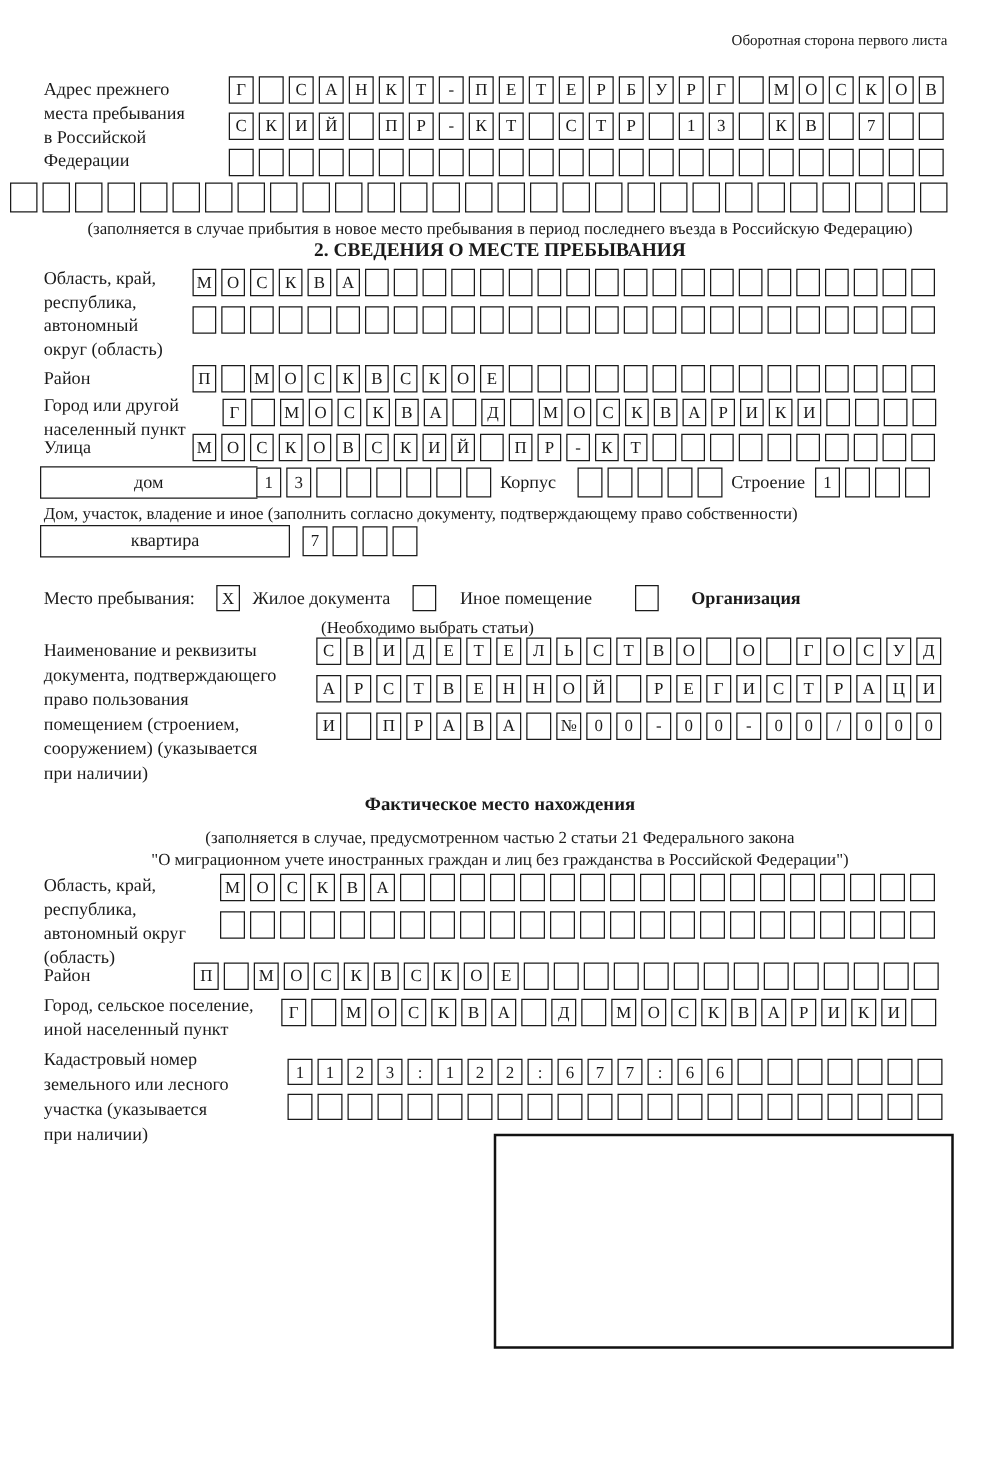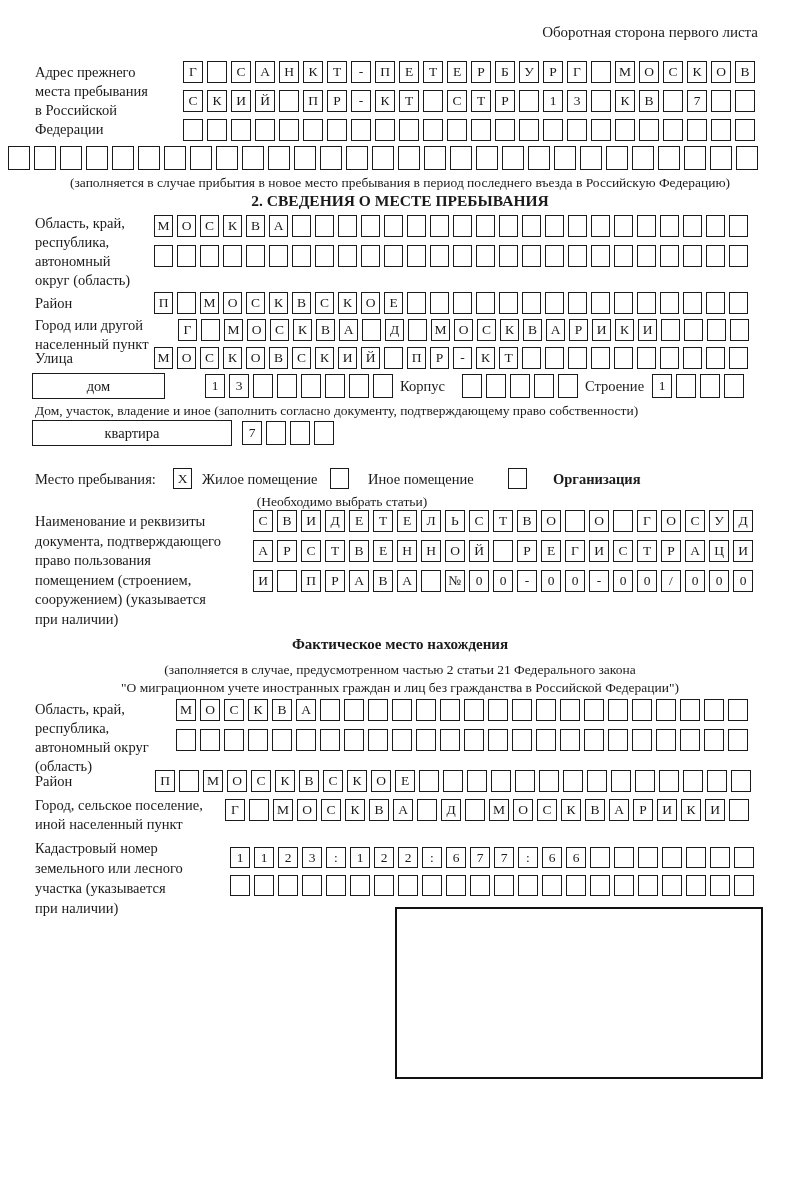--- a/index.html
+++ b/index.html
@@ -27,21 +27,21 @@
     display:flex;align-items:center;justify-content:center;font-size:13.5px;
   }
   .bigbox{box-sizing:border-box;border:2px solid #111;background:#fff;}
   .pre{white-space:pre-line;}
 </style>
 </head>
 <body>
 
 <div class="page">
 
-  <div class="abs cap" style="top:24px;right:42px;font-size:15px;">Оборотная сторона первого листа</div>
+  <div class="abs cap" style="top:24px;right:42px;font-size:12px;">Оборотная сторона первого листа</div>
 
   <div class="abs lbl" style="left:35px;top:63px;">Адрес прежнего
 места пребывания
 в Российской
 Федерации</div>
   <div class="cellrow" style="left: 183px; top: 61px; gap: 4px;">
       <div class="cell" style="width: 20px; height: 22px;">Г</div>
       <div class="cell" style="width: 20px; height: 22px;"></div>
       <div class="cell" style="width: 20px; height: 22px;">С</div>
       <div class="cell" style="width: 20px; height: 22px;">А</div>
@@ -297,21 +297,21 @@
       <div class="cell" style="width: 19px; height: 22px;"></div>
       <div class="cell" style="width: 19px; height: 22px;"></div>
       <div class="cell" style="width: 19px; height: 22px;"></div>
       <div class="cell" style="width: 19px; height: 22px;"></div>
       <div class="cell" style="width: 19px; height: 22px;"></div>
       <div class="cell" style="width: 19px; height: 22px;"></div>
       <div class="cell" style="width: 19px; height: 22px;"></div>
       <div class="cell" style="width: 19px; height: 22px;"></div>
     </div>
 
-  <div class="widebox abs" style="left:32px;top:373px;width:133px;height:26px;">дом</div>
+  <div class="widebox abs" style="left:32px;top:373px;width:174px;height:26px;">дом</div>
   <div class="cellrow" style="left: 205px; top: 374px; gap: 4px;">
       <div class="cell" style="width: 20px; height: 24px;">1</div>
       <div class="cell" style="width: 20px; height: 24px;">3</div>
       <div class="cell" style="width: 20px; height: 24px;"></div>
       <div class="cell" style="width: 20px; height: 24px;"></div>
       <div class="cell" style="width: 20px; height: 24px;"></div>
       <div class="cell" style="width: 20px; height: 24px;"></div>
       <div class="cell" style="width: 20px; height: 24px;"></div>
       <div class="cell" style="width: 20px; height: 24px;"></div>
     </div>
@@ -335,21 +335,21 @@
   <div class="widebox abs" style="left:32px;top:420px;width:200px;height:26px;">квартира</div>
   <div class="cellrow" style="left: 242px; top: 421px; gap: 4px;">
       <div class="cell" style="width: 20px; height: 24px;">7</div>
       <div class="cell" style="width: 20px; height: 24px;"></div>
       <div class="cell" style="width: 20px; height: 24px;"></div>
       <div class="cell" style="width: 20px; height: 24px;"></div>
     </div>
 
   <div class="abs lbl" style="left:35px;top:470px;">Место пребывания:</div>
   <div class="chk abs" style="left:173px;top:468px;">X</div>
-  <div class="abs lbl" style="left:202px;top:470px;">Жилое помещение</div>
+  <div class="abs lbl" style="left:202px;top:470px;">Жилое документа</div>
   <div class="chk abs" style="left:330px;top:468px;"></div>
   <div class="abs lbl" style="left:368px;top:470px;">Иное помещение</div>
   <div class="chk abs" style="left:508px;top:468px;"></div>
   <div class="abs lbl" style="left:553px;top:470px;font-weight:bold;">Организация</div>
   <div class="abs cap" style="left:35px;top:493px;width:614px;text-align:center;">(Необходимо выбрать статьи)</div>
 
   <div class="abs lbl" style="left:35px;top:512px;line-height:19.5px;">Наименование и реквизиты
 документа, подтверждающего
 право пользования
 помещением (строением,

